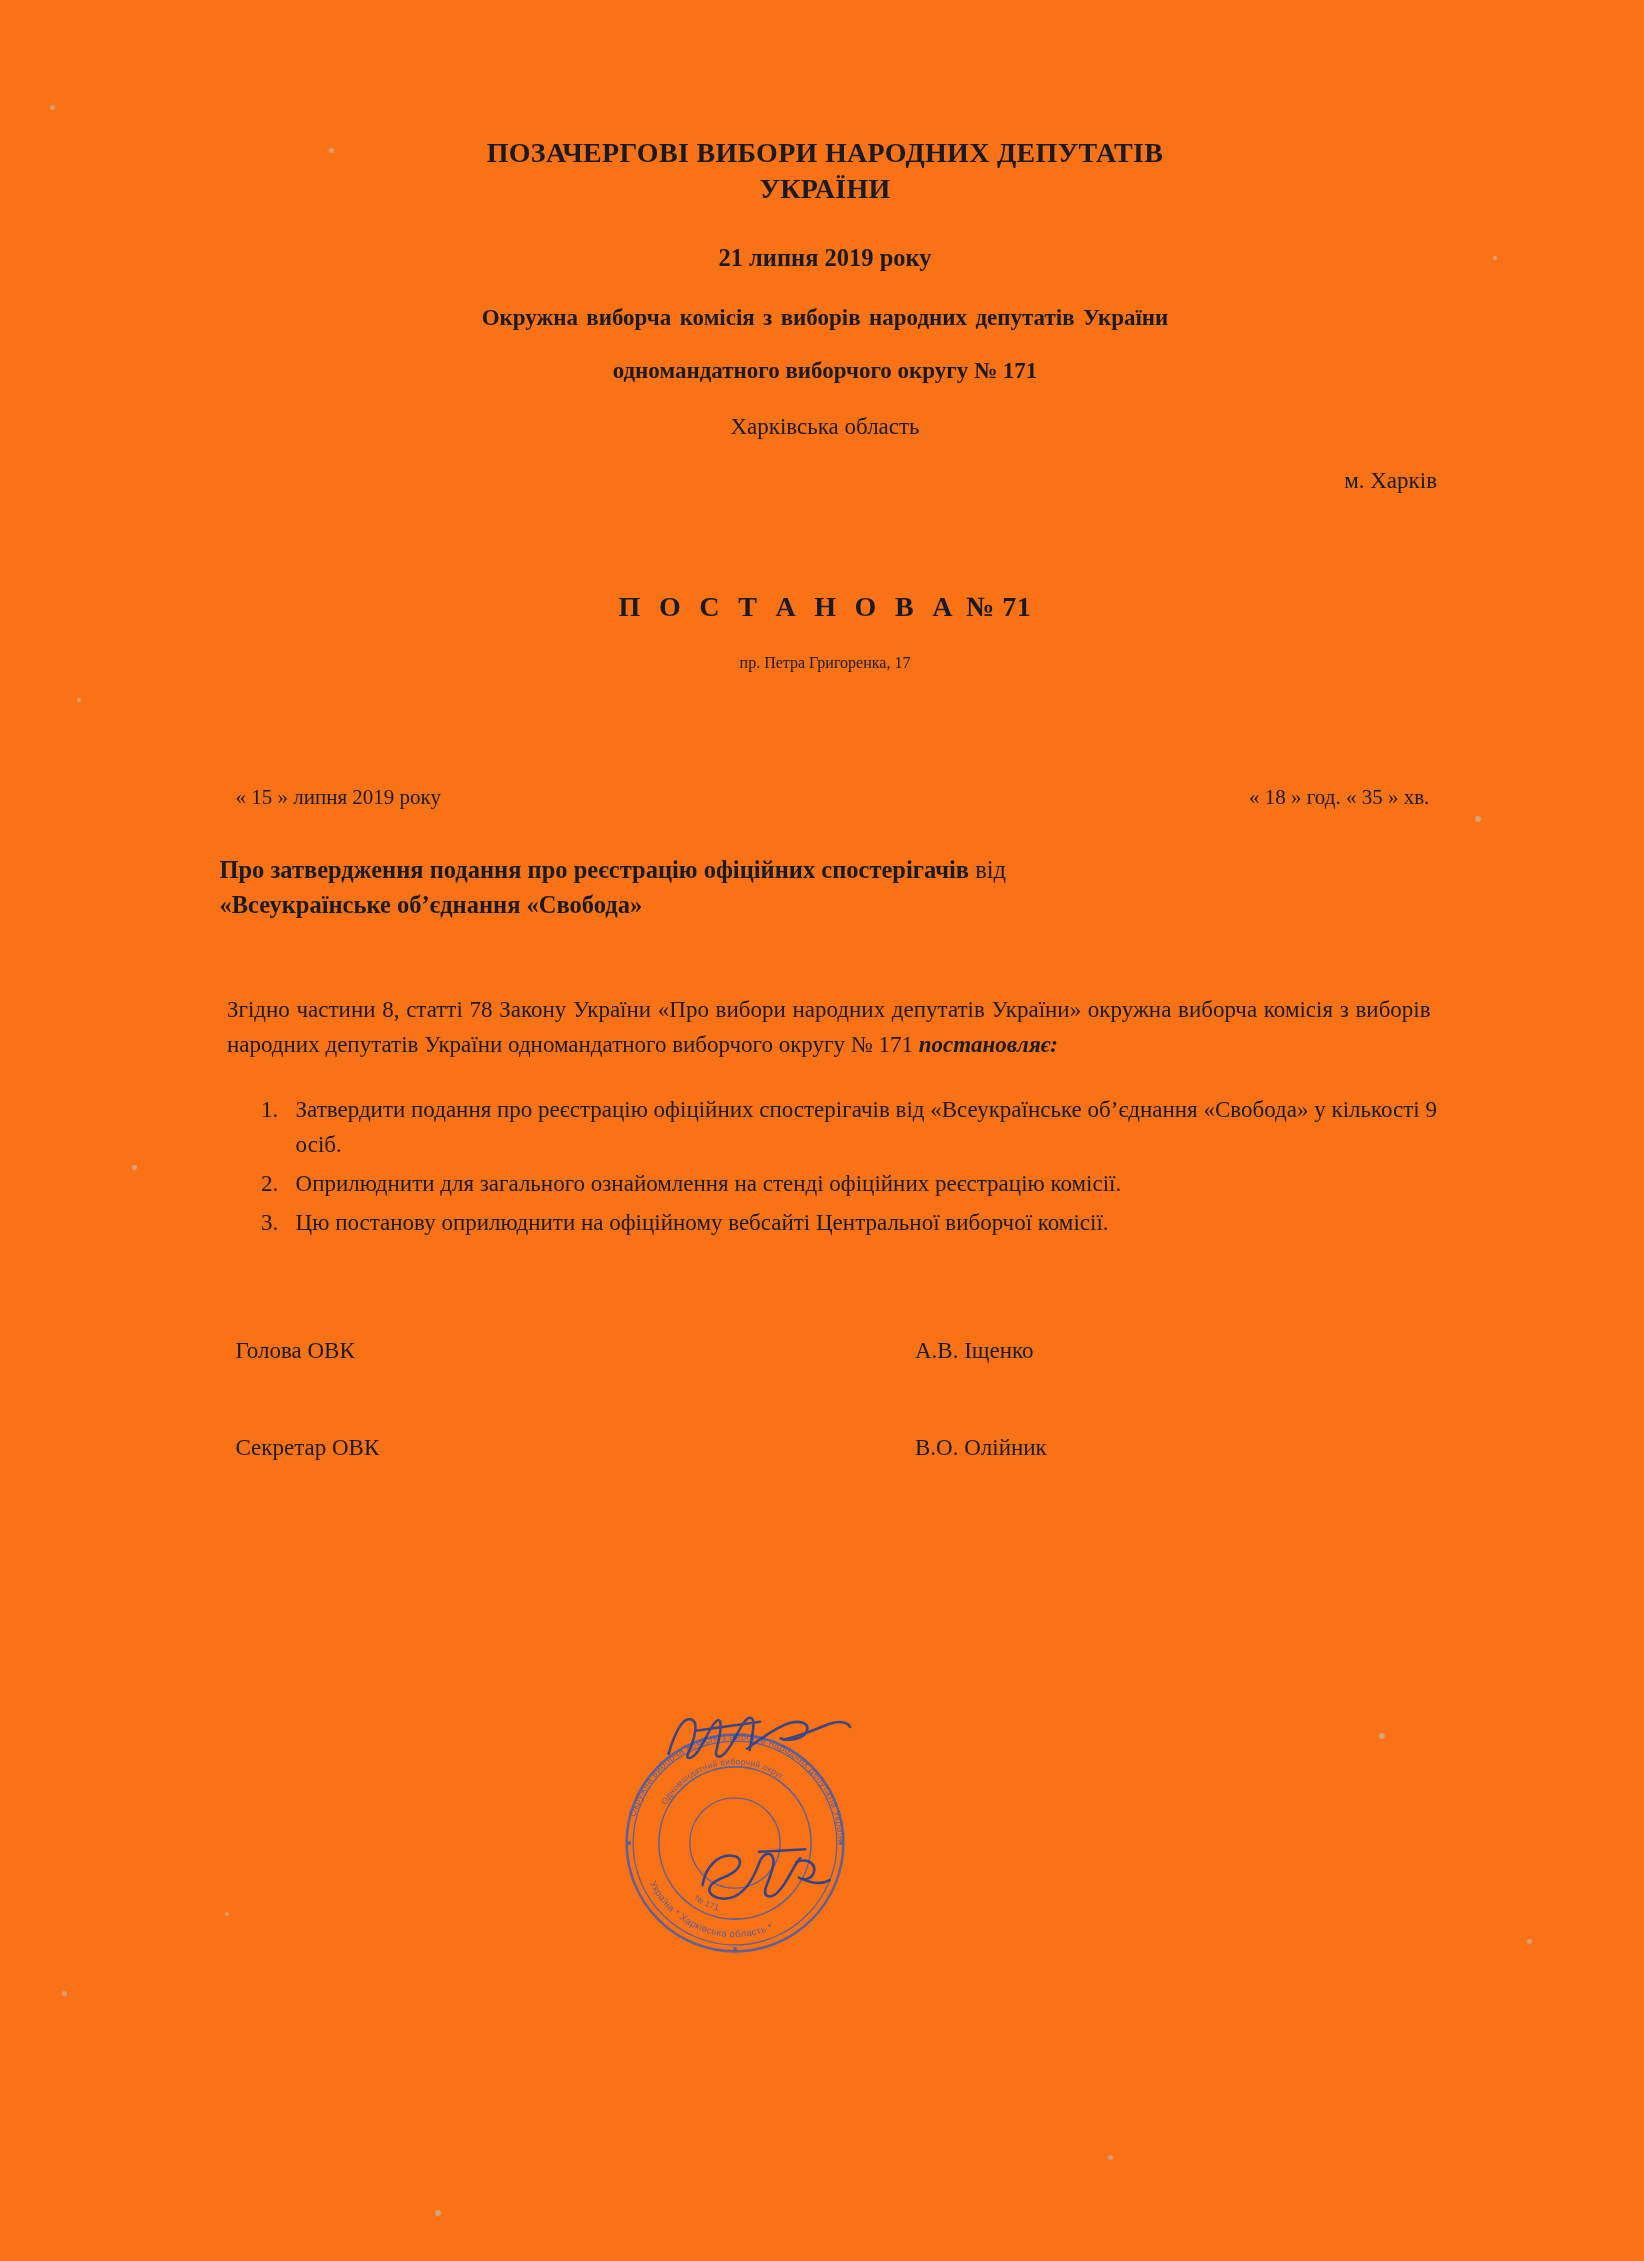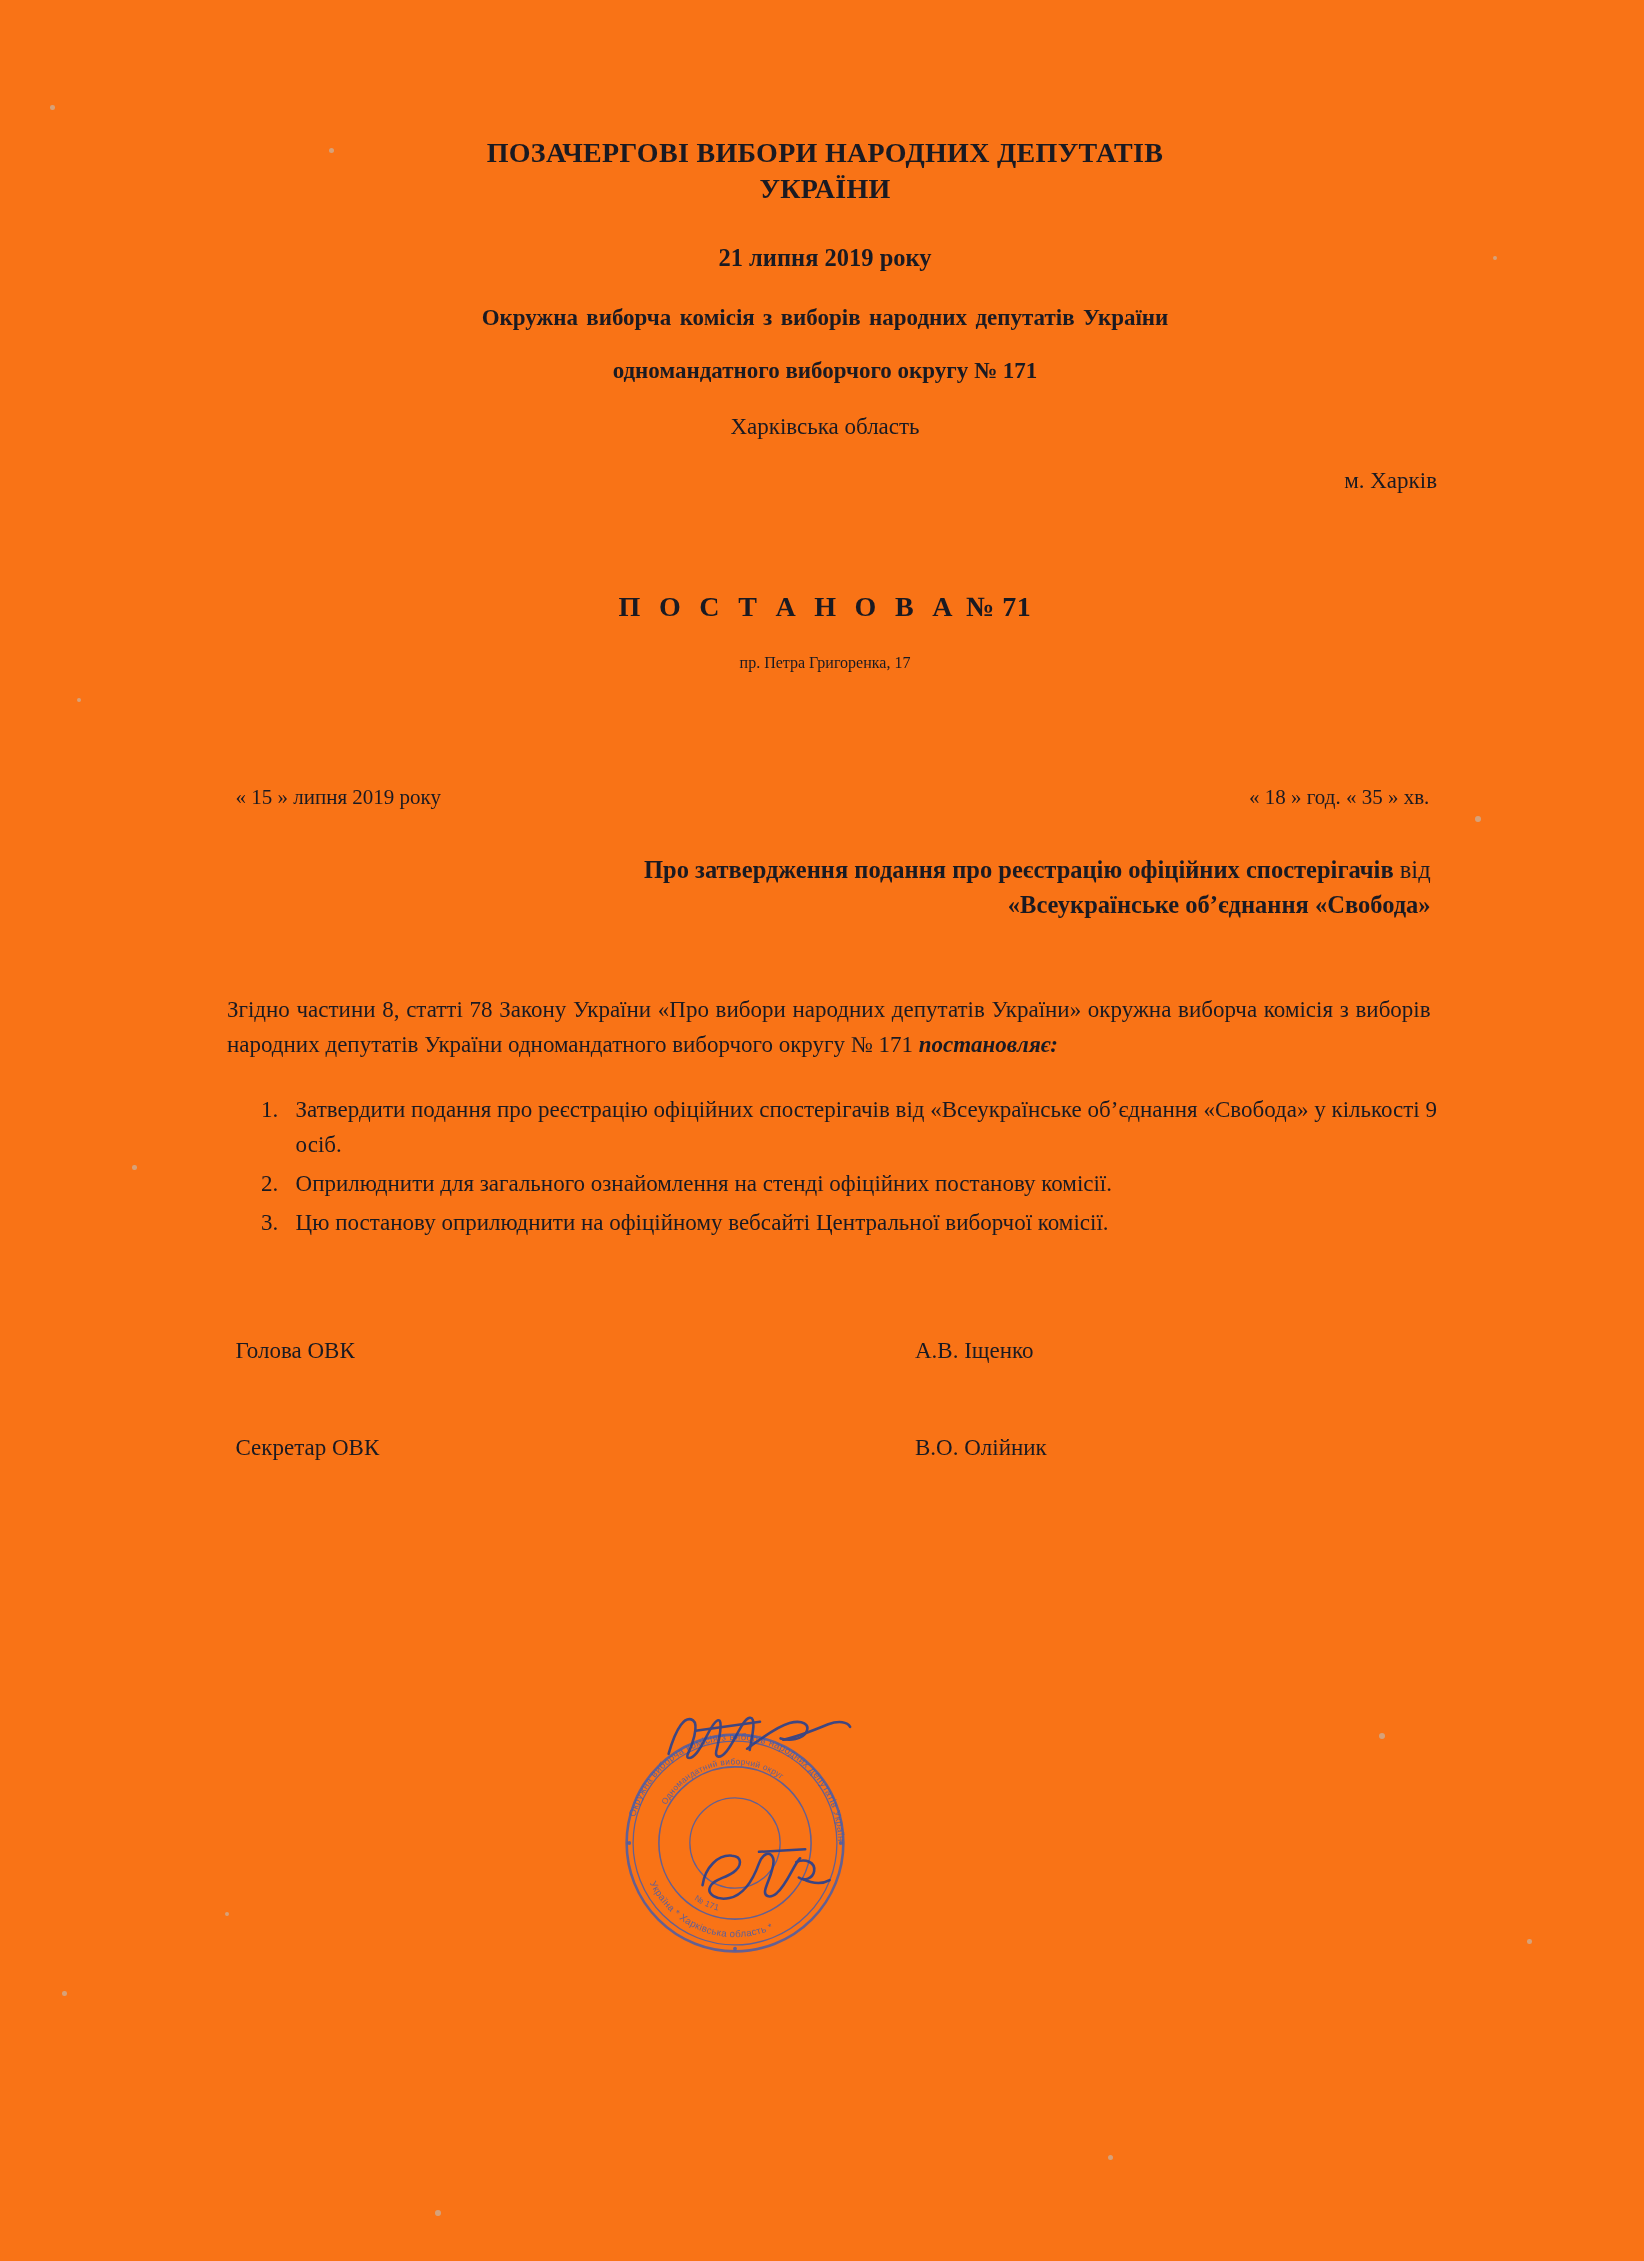--- a/index.html
+++ b/index.html
@@ -106,21 +106,21 @@
     left: 22.5px;
     top: 0;
   }
   .datetime-row .right {
     position: absolute;
     right: 7.7px;
     top: 0;
   }
 
   .subject {
-    text-align: right;
+    text-align: left;
     font-size: 24.5px;
     font-weight: bold;
     line-height: 1.42;
     margin-top: 40px;
     padding: 0 6.4px;
   }
   .subject .thin {
     font-weight: normal;
   }
 
@@ -232,21 +232,21 @@
       <span>Про затвердження подання про реєстрацію офіційних спостерігачів</span><span class="thin"> від</span><br>
       <span>«Всеукраїнське об’єднання «Свобода»</span>
     </div>
 
     <p class="body-par">
       <span>Згідно частини 8, статті 78 Закону України «Про вибори народних депутатів України» окружна виборча комісія з виборів народних депутатів України одномандатного виборчого округу № 171 </span><b>постановляє:</b>
     </p>
 
     <ol class="items">
       <li>Затвердити подання про реєстрацію офіційних спостерігачів від «Всеукраїнське об’єднання «Свобода» у кількості 9 осіб.</li>
-      <li>Оприлюднити для загального ознайомлення на стенді офіційних постанову комісії.</li>
+      <li>Оприлюднити для загального ознайомлення на стенді офіційних реєстрацію комісії.</li>
       <li>Цю постанову оприлюднити на офіційному вебсайті Центральної виборчої комісії.</li>
     </ol>
 
     <div class="signatures">
       <div class="sig-row">
         <span class="sig-role">Голова ОВК</span>
         <span class="sig-name">А.В. Іщенко</span>
       </div>
       <div class="sig-row">
         <span class="sig-role">Секретар ОВК</span>

